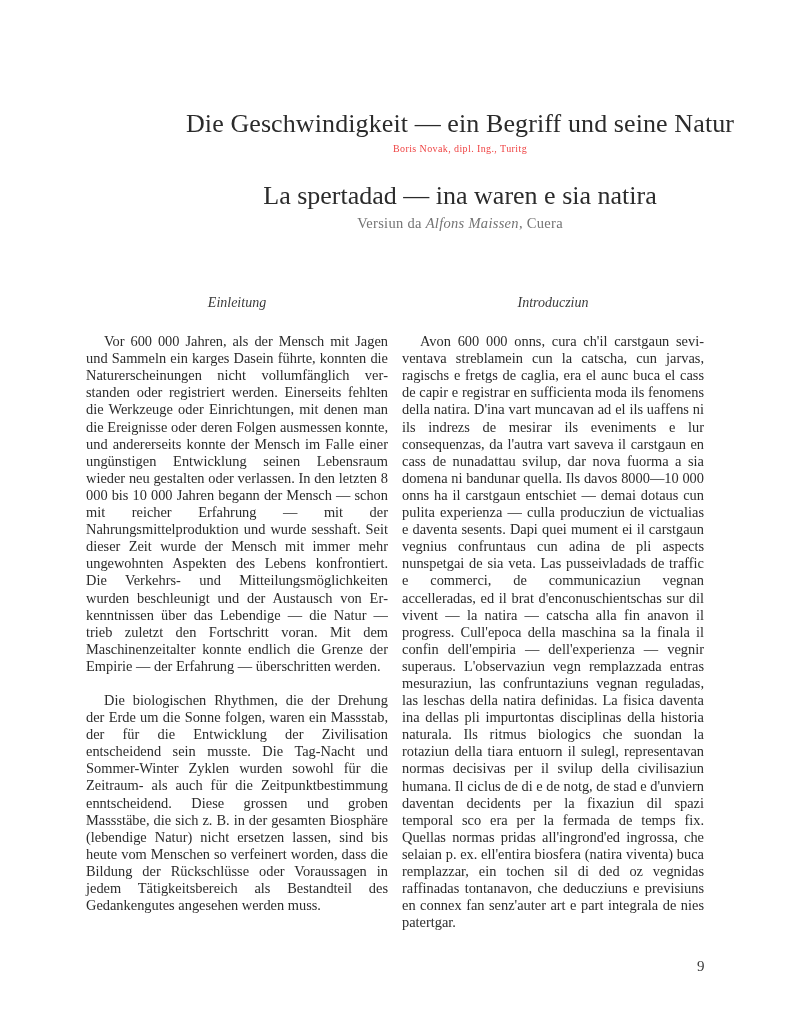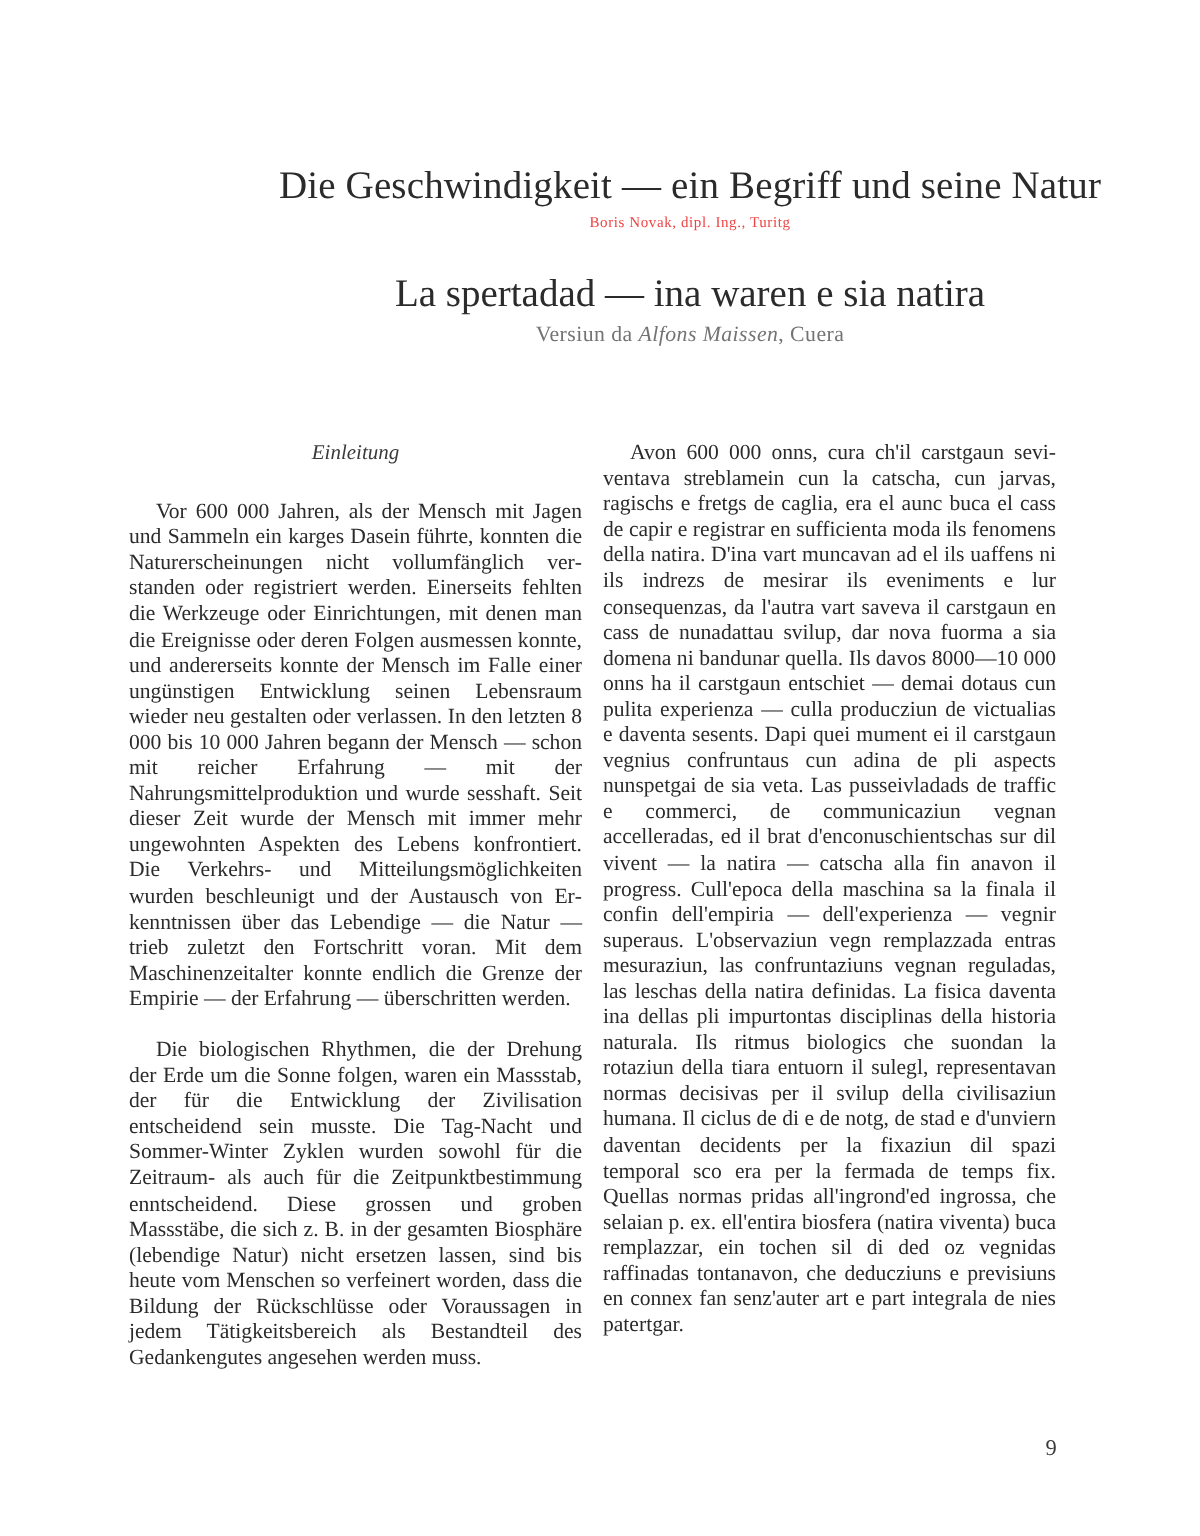--- a/index.html
+++ b/index.html
@@ -28,16 +28,17 @@
 <h1 id="t2" class="title">La spertadad — ina waren e sia natira</h1>
 <div id="a2" class="title"><span>Versiun da </span><i>Alfons Maissen</i><span>, Cuera</span></div>
 
 <div id="left" class="col">
   <div class="sec">Einleitung</div>
   <p>Vor 600 000 Jahren, als der Mensch mit Jagen und Sammeln ein karges Dasein führte, konnten die Naturerscheinungen nicht vollumfänglich ver­standen oder registriert werden. Einerseits fehlten die Werkzeuge oder Einrichtungen, mit denen man die Ereignisse oder deren Folgen ausmessen konnte, und andererseits konnte der Mensch im Falle einer ungünstigen Entwicklung seinen Le­bensraum wieder neu gestalten oder verlassen. In den letzten 8 000 bis 10 000 Jahren begann der Mensch — schon mit reicher Erfahrung — mit der Nahrungsmittelproduktion und wurde sesshaft. Seit dieser Zeit wurde der Mensch mit immer mehr ungewohnten Aspekten des Lebens konfron­tiert. Die Verkehrs- und Mitteilungsmöglichkeiten wurden beschleunigt und der Austausch von Er­kenntnissen über das Lebendige — die Natur — trieb zuletzt den Fortschritt voran. Mit dem Maschinenzeitalter konnte endlich die Grenze der Empirie — der Erfahrung — überschritten wer­den.</p>
   <p>Die biologischen Rhythmen, die der Drehung der Erde um die Sonne folgen, waren ein Mass­stab, der für die Entwicklung der Zivilisation entscheidend sein musste. Die Tag-Nacht und Sommer-Winter Zyklen wurden sowohl für die Zeitraum- als auch für die Zeitpunktbestimmung enntscheidend. Diese grossen und groben Massstäbe, die sich z. B. in der gesamten Biosphäre (lebendige Natur) nicht ersetzen lassen, sind bis heute vom Menschen so verfeinert worden, dass die Bildung der Rückschlüsse oder Voraussagen in jedem Tä­tigkeitsbereich als Bestandteil des Gedankengutes angesehen werden muss.</p>
 </div>
 
 <div id="right" class="col">
+  <div class="sec">Introducziun</div>
   <p>Avon 600 000 onns, cura ch'il carstgaun sevi­ventava streblamein cun la catscha, cun jarvas, ragischs e fretgs de caglia, era el aunc buca el cass de capir e registrar en sufficienta moda ils fenomens della natira. D'ina vart muncavan ad el ils uaffens ni ils indrezs de mesirar ils eveniments e lur consequenzas, da l'autra vart saveva il carstgaun en cass de nunadattau svilup, dar nova fuorma a sia domena ni bandunar quella. Ils davos 8000—10 000 onns ha il carstgaun entschiet — demai dotaus cun pulita experienza — culla producziun de victualias e daventa sesents. Dapi quei mument ei il carstgaun vegnius confruntaus cun adina de pli aspects nunspetgai de sia veta. Las pusseivladads de traffic e commerci, de communicaziun vegnan accelleradas, ed il brat d'enconuschientschas sur dil vivent — la natira — catscha alla fin anavon il progress. Cull'epoca della maschina sa la finala il confin dell'empiria — dell'experienza — vegnir superaus. L'observa­ziun vegn remplazzada entras mesuraziun, las confruntaziuns vegnan reguladas, las leschas della natira definidas. La fisica daventa ina dellas pli impurtontas disciplinas della historia naturala. Ils ritmus biologics che suondan la rotaziun della tiara entuorn il sulegl, representavan normas decisivas per il svilup della civilisaziun humana. Il ciclus de di e de notg, de stad e d'unviern daventan decidents per la fixaziun dil spazi temporal sco era per la fermada de temps fix. Quellas normas pridas all'ingrond'ed ingrossa, che selaian p. ex. ell'entira biosfera (natira viventa) buca remplazzar, ein tochen sil di ded oz vegnidas raffinadas tontanavon, che deducziuns e previ­siuns en connex fan senz'auter art e part integrala de nies patertgar.</p>
 </div>
 
 <div id="pagenum">9</div>
 
 </body></html>

